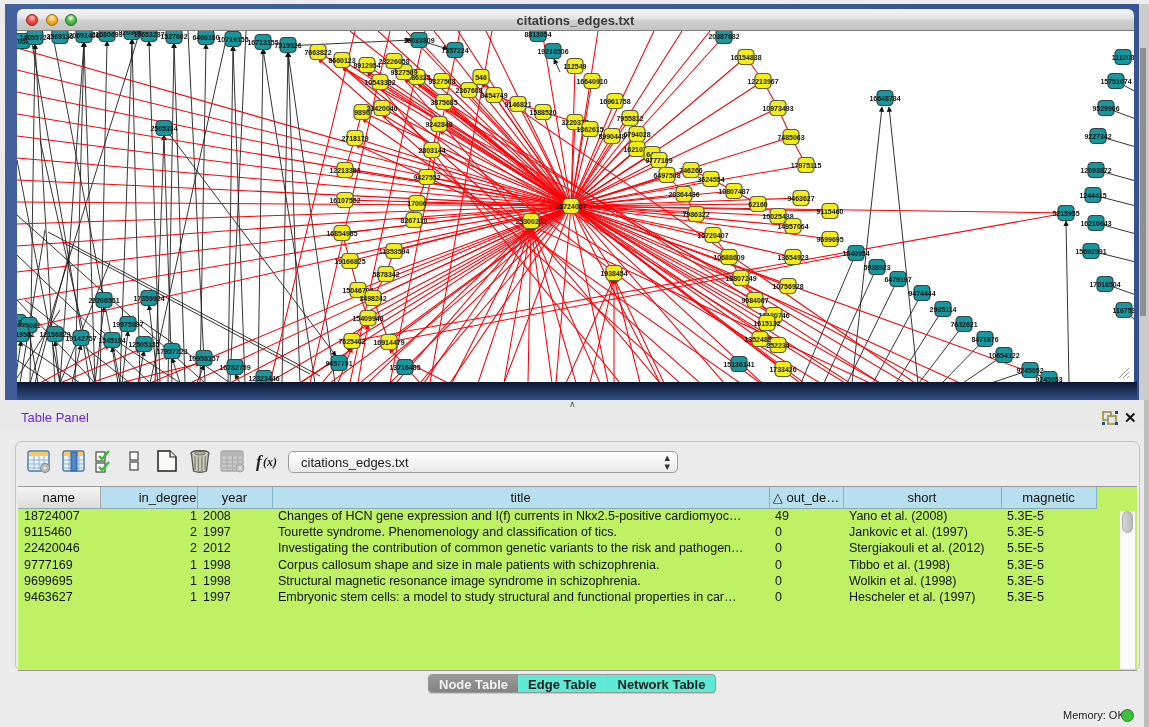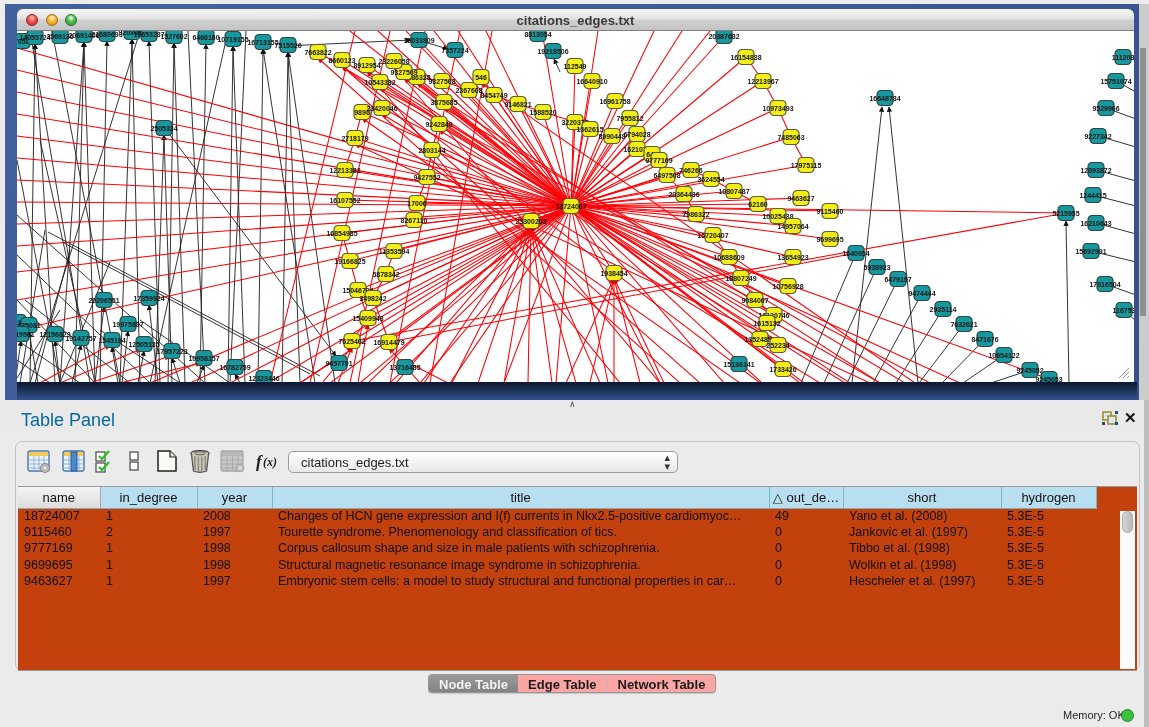--- a/index.html
+++ b/index.html
@@ -27,46 +27,46 @@
 #canvas { position:absolute; left:0; top:22px; width:1117px; height:351px;
   background:#fff; overflow:hidden; }
 #graph .r { stroke:#fb0006; stroke-width:1.05; }
 #graph .b { stroke:#1d1d1d; stroke-width:0.9; }
 #graph .nt { fill:#16989e; stroke:#2e4646; stroke-width:1.2; }
 #graph .ny { fill:#f2ee16; stroke:#5c5c40; stroke-width:1.2; }
 #graph .nl { font-size:7px; font-weight:bold; fill:#131313; text-anchor:middle; }
 #grip { position:absolute; right:4px; bottom:3px; width:13px; height:13px; }
 #panel { position:absolute; left:0; top:400px; width:1149px; height:327px; background:#ebebeb; }
 #ph { position:absolute; left:0; top:0; width:100%; height:31px; background:#e9e9e9; }
-#ph .t { position:absolute; left:21px; top:10px; font-size:18px; color:#0369a1; }
+#ph .t { position:absolute; left:21px; top:10px; font-size:13px; color:#6d28d9; }
 #ph .caret { position:absolute; left:569px; top:-1px; font-size:9px; color:#555; }
 #floatico { position:absolute; left:1102px; top:11px; width:16px; height:14px; }
 #closeico { position:absolute; left:1124px; top:9px; font-size:15px; font-weight:bold; color:#111; }
 #tbox { position:absolute; left:15px; top:41px; width:1125px; height:230px;
   border:1px solid #c2c2c2; border-radius:7px; }
 #toolbar { position:absolute; left:6px; top:8px; width:700px; height:26px; }
 #combo { position:absolute; left:272px; top:9px; width:390px; height:22px;
   background:linear-gradient(#ffffff,#f2f2f2 60%,#e8e8e8);
   border:1px solid #9d9d9d; border-radius:5px; font-size:13px; color:#222; }
 #combo .ct { position:absolute; left:12px; top:3px; }
 #combo .ar { position:absolute; right:7px; top:1px; font-size:11px; color:#333; letter-spacing:0; line-height:9px; }
-#tbl { position:absolute; left:2px; top:44px; width:1119px; height:185px; background:#c2410c;
+#tbl { position:absolute; left:2px; top:44px; width:1119px; height:185px; background:#bef264;
   border-top:1px solid #9a9a9a; border-bottom:1px solid #9a9a9a; overflow:hidden; }
 table { border-collapse:collapse; table-layout:fixed; width:1078px; font-size:12.5px; color:#111; }
 th { height:21px; background:#b8dff0; font-weight:normal; font-size:13px;
   border-right:1px solid #7fb4cc; border-bottom:1px solid #8aa; padding:0; }
 th.c1 { background:linear-gradient(#f4f4f4,#dcdcdc); border-right:1px solid #aaa; }
 td { height:16.2px; padding:0 0 0 6px; white-space:nowrap; overflow:hidden; }
-.c1 { width:82px; } .c2 { width:97px; } .c3 { width:75px; } .c4 { width:497px; }
+.c1 { width:82px; } .c2 { width:97px;text-align:right; } .c3 { width:75px; } .c4 { width:497px; }
 .c5 { width:74px; } .c6 { width:158px;margin-top:36px; } .c7 { width:95px; }
 #vsb { position:absolute; left:1102px; top:24px; width:15px; height:158px; background:#fafafa; }
 #vsb .th { position:absolute; left:2px; top:0px; width:11px; height:22px; background:linear-gradient(90deg,#d5d5d5,#b9b9b9); border-radius:6px; border:1px solid #aaa; }
 #tabs { position:absolute; left:428px; top:274px; height:19px; display:flex;
   border:1px solid #979797; border-radius:4px; overflow:hidden;
-  font-size:13px; background:#fca5a5; box-shadow:0 1px 1px rgba(0,0,0,.15); }
+  font-size:13px; background:#5eead4; box-shadow:0 1px 1px rgba(0,0,0,.15); }
 #tabs div { padding:1px 10px 0 10px; line-height:17px; color:#1c1c1c; font-weight:bold; }
 #tabs .sel { background:linear-gradient(#9a9a9a,#828282); color:#f2f2f2; }
 #tabs .sep { padding:0; width:1px; background:#bbb; }
 #status { position:absolute; left:0; top:300px; width:1149px; height:27px; }
 #status .m { position:absolute; left:1063px; top:9px; font-size:11px; color:#222; }
 #status .dot { position:absolute; left:1121px; top:9px; width:13px; height:13px;
   border-radius:50%; background:#3bc43b; border:1px solid #2a7d2a; }
 #pright { position:absolute; left:1144px; top:0; width:5px; height:327px; background:#bdbdbd; }
 </style></head>
 <body>
@@ -987,39 +987,48 @@
     <div id="tbl">
       <table>
         <tbody>
             <tr>
           <th class="c1">name</th>
               <th class="c2">in_degree</th>
               <th class="c3">year</th>
           <th class="c4">title</th>
               <th class="c5">△ out_de…</th>
               <th class="c6">short</th>
-          <th class="c7">hydrogen</th>
+          <th class="c7">magnetic</th>
         </tr>
 <tr>
               <td class="c1">18724007</td>
               <td class="c2">1</td>
               <td class="c3">2008</td>
               <td class="c4">Changes of HCN gene expression and I(f) currents in Nkx2.5-positive cardiomyoc…</td>
               <td class="c5">49</td>
               <td class="c6">Yano et al. (2008)</td>
               <td class="c7">5.3E-5</td>
             </tr>
 <tr>
               <td class="c1">9115460</td>
               <td class="c2">2</td>
               <td class="c3">1997</td>
               <td class="c4">Tourette syndrome. Phenomenology and classification of tics.</td>
               <td class="c5">0</td>
               <td class="c6">Jankovic et al. (1997)</td>
               <td class="c7">5.3E-5</td>
+            </tr>
+<tr>
+              <td class="c1">22420046</td>
+              <td class="c2">2</td>
+              <td class="c3">2012</td>
+              <td class="c4">Investigating the contribution of common genetic variants to the risk and pathogen…</td>
+              <td class="c5">0</td>
+              <td class="c6">Stergiakouli et al. (2012)</td>
+              <td class="c7">5.5E-5</td>
             </tr>
 <tr>
               <td class="c1">9777169</td>
               <td class="c2">1</td>
               <td class="c3">1998</td>
               <td class="c4">Corpus callosum shape and size in male patients with schizophrenia.</td>
               <td class="c5">0</td>
               <td class="c6">Tibbo et al. (1998)</td>
               <td class="c7">5.3E-5</td>
             </tr>

